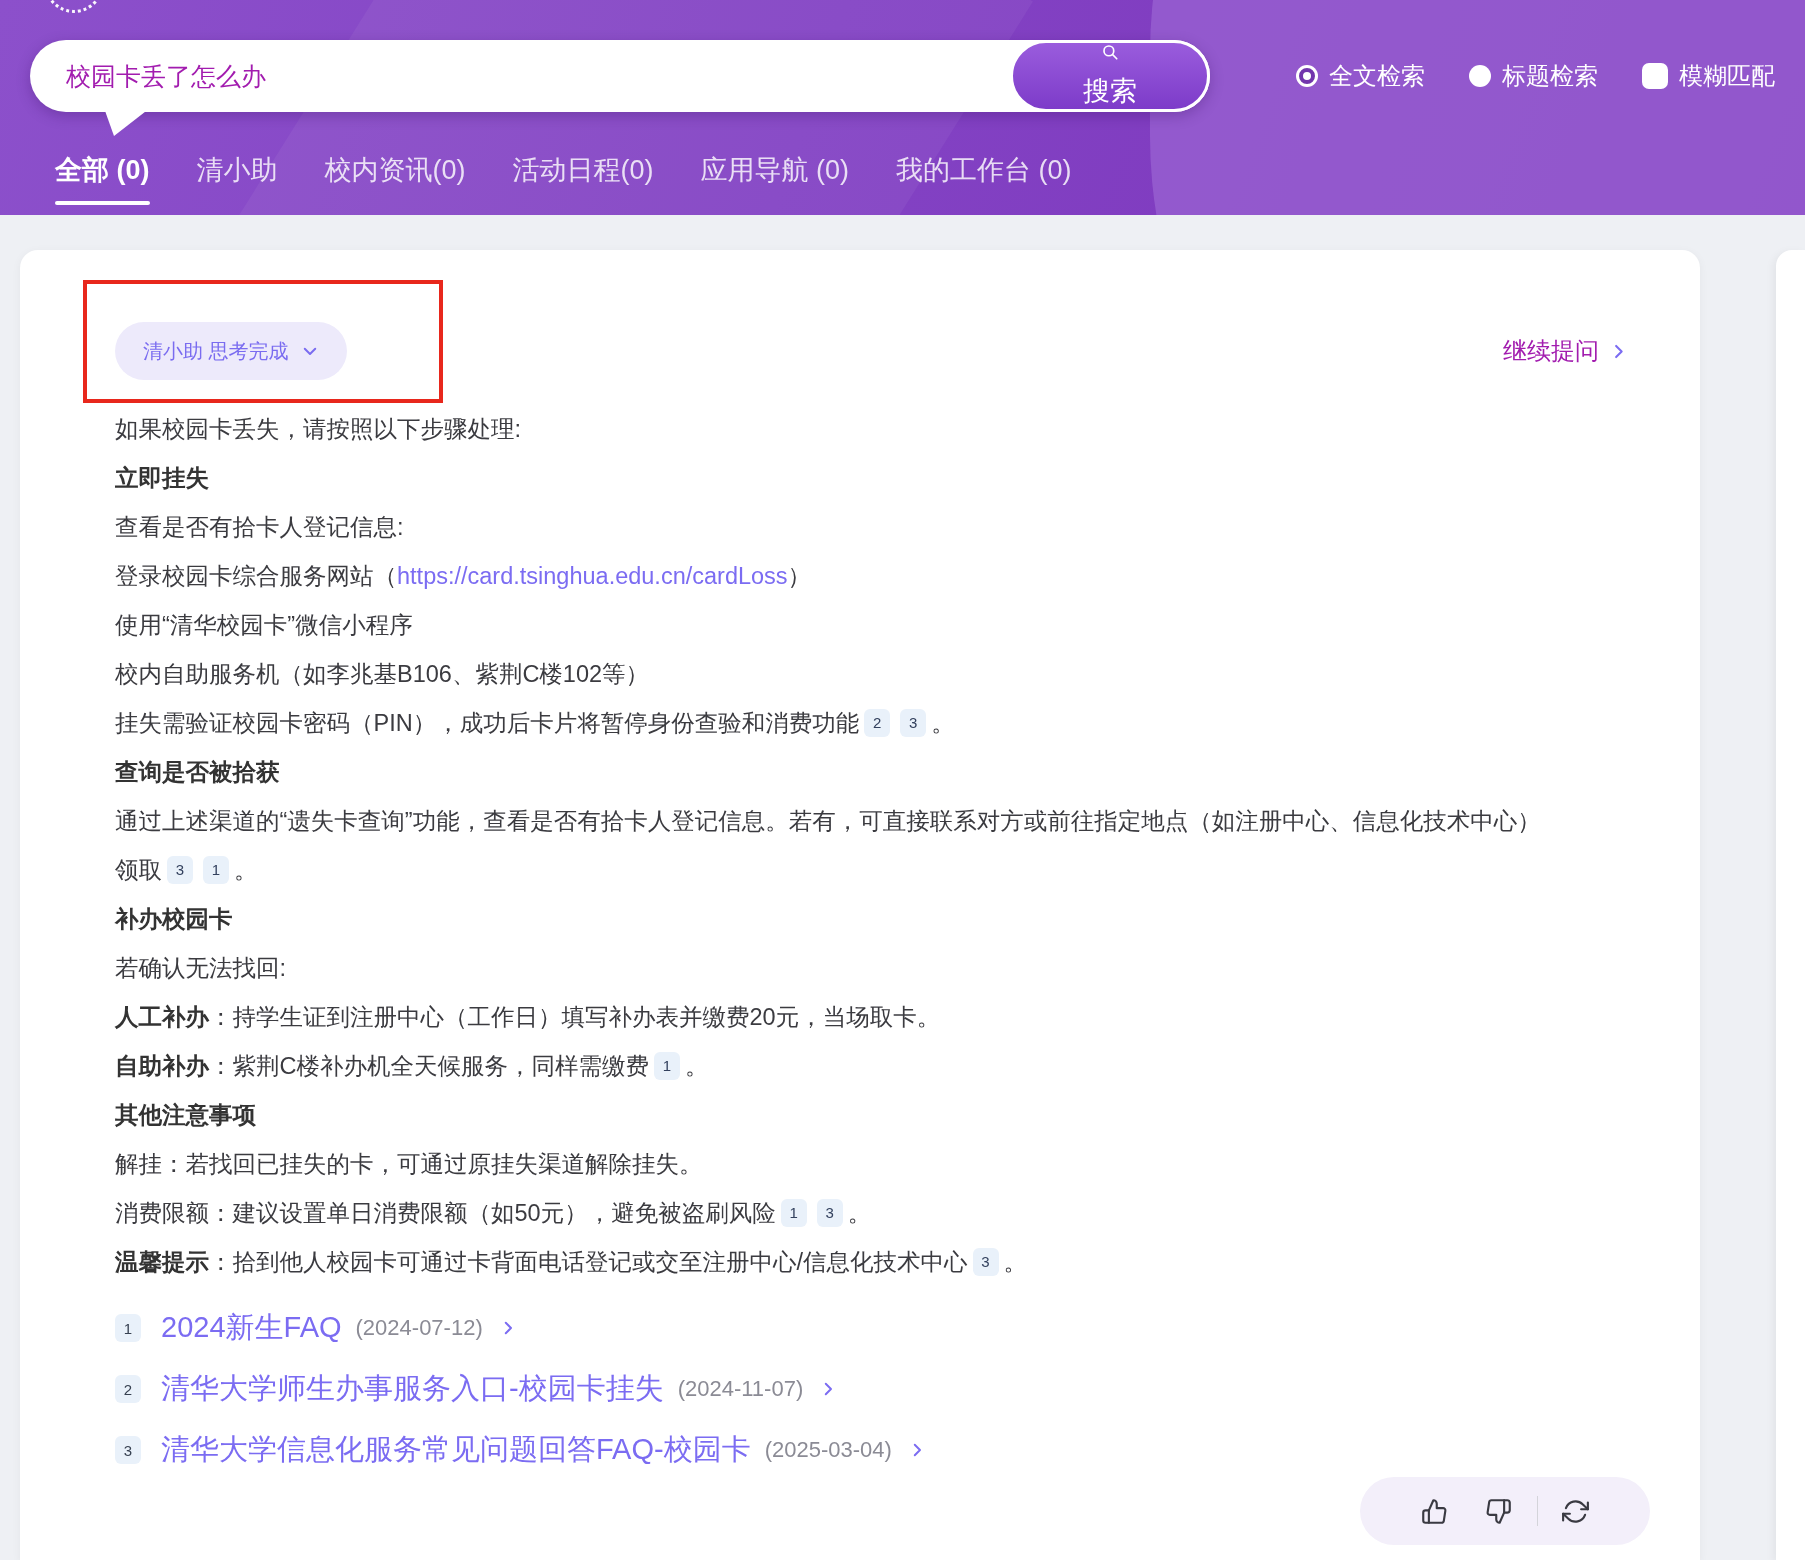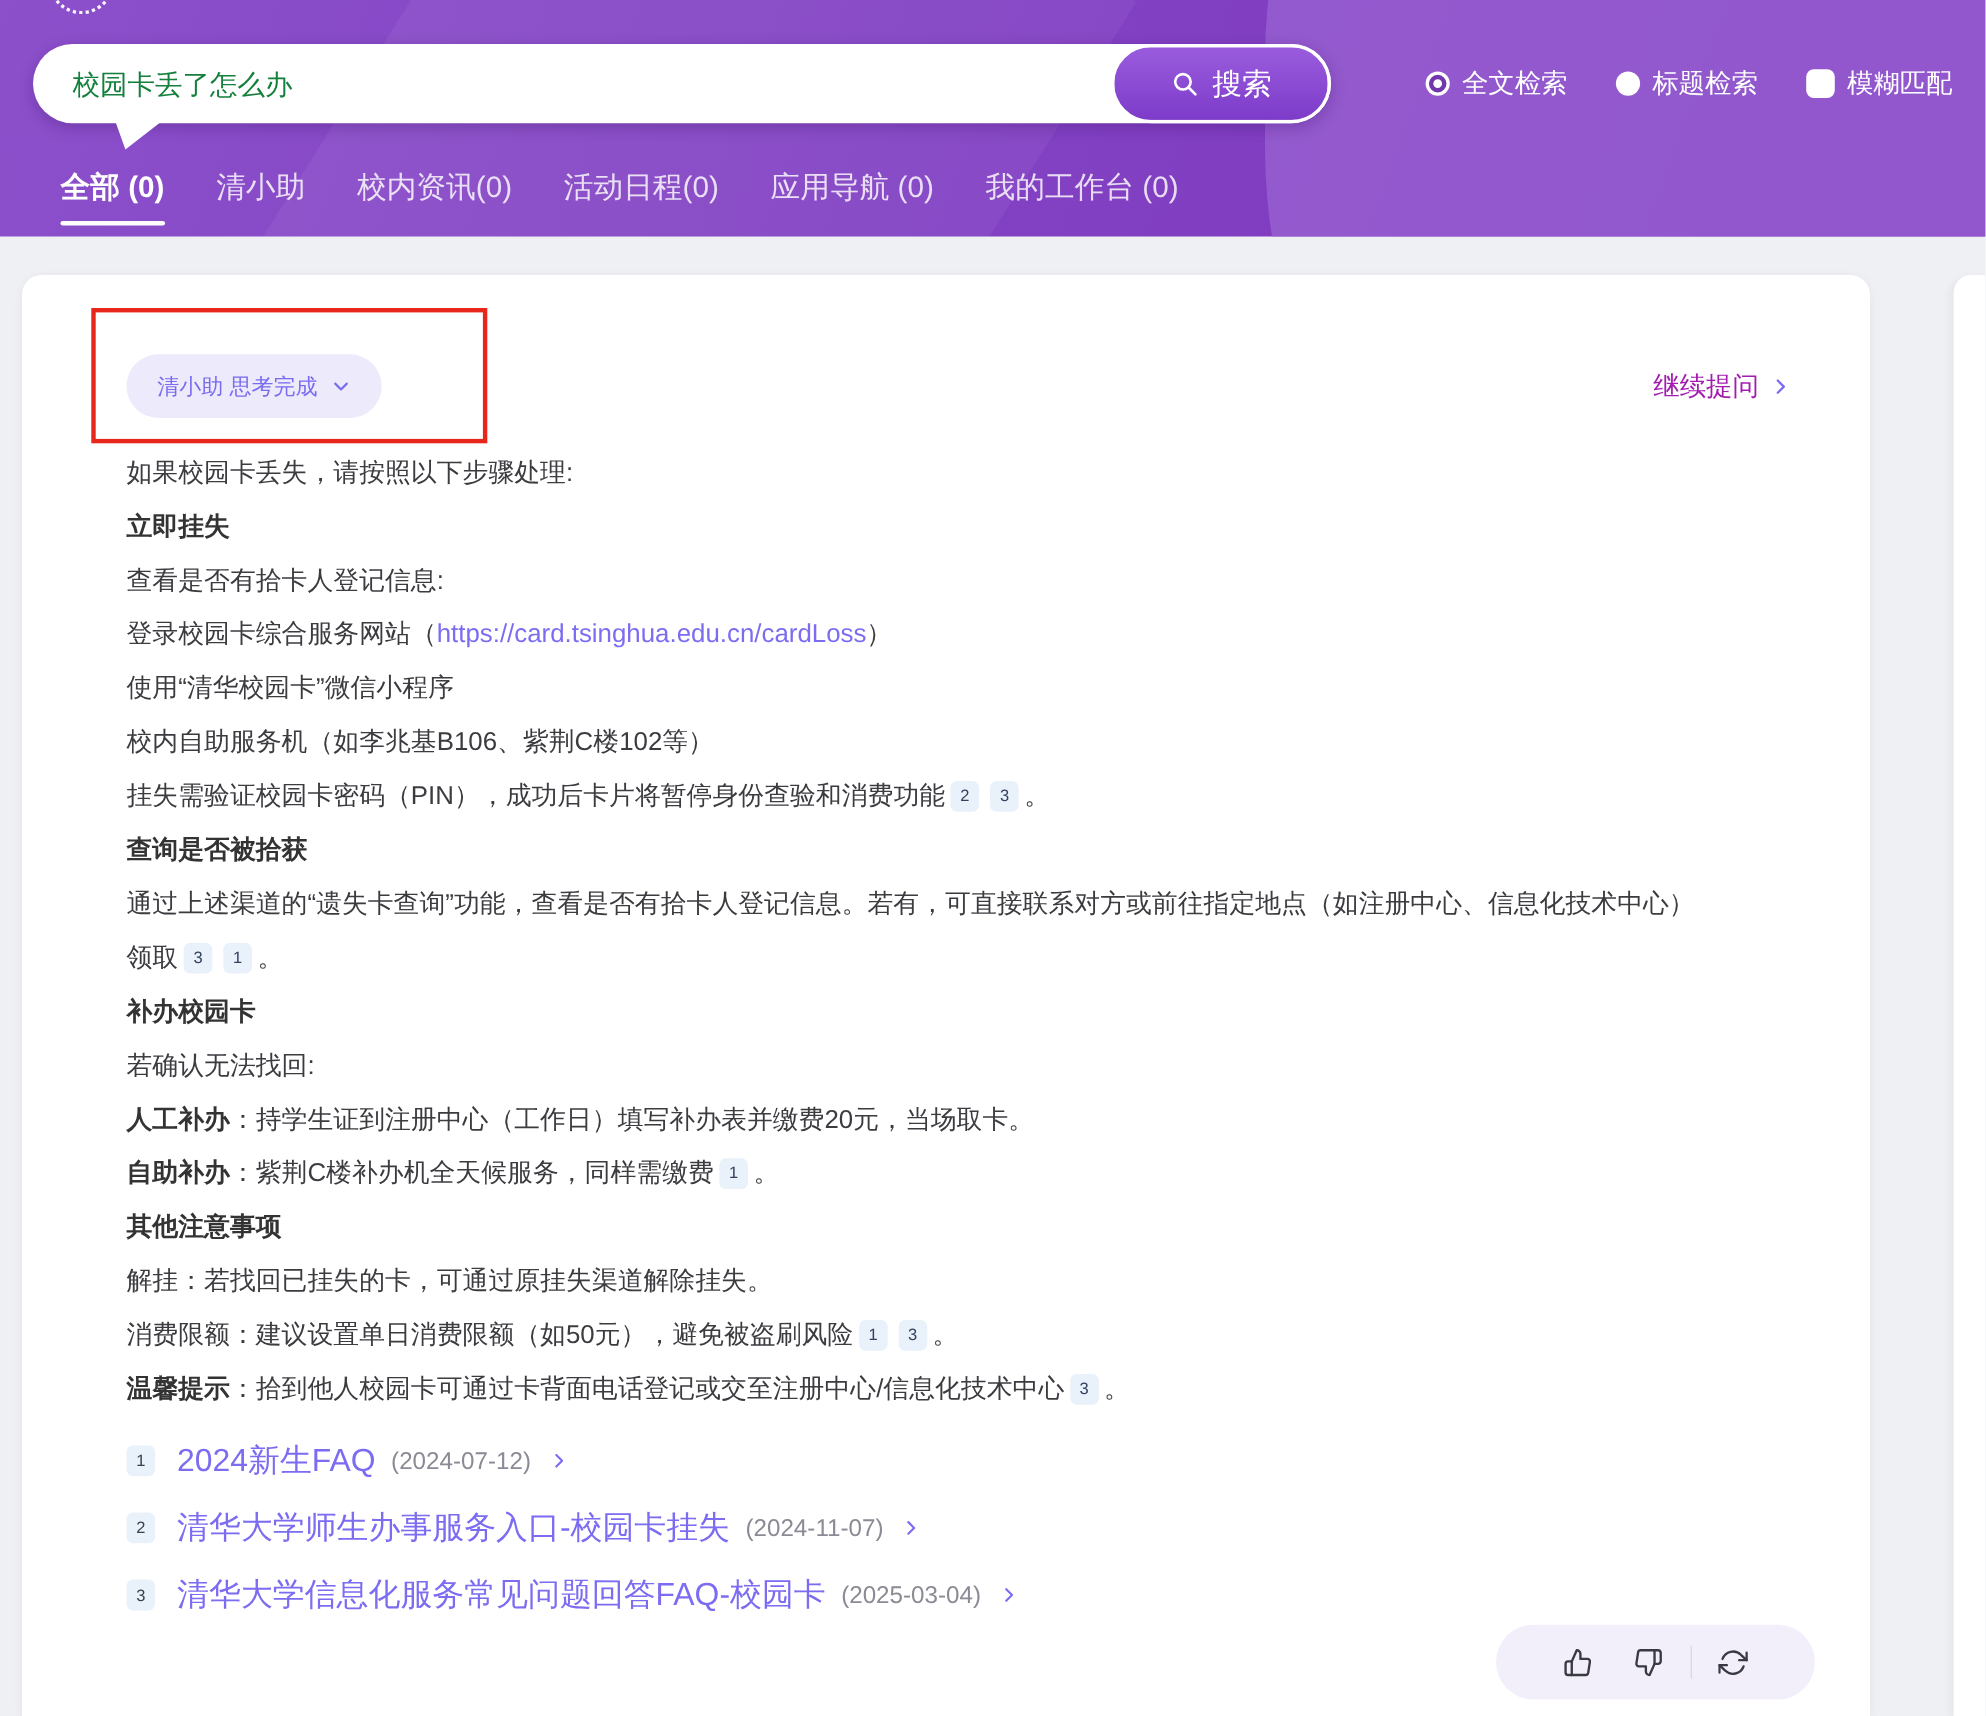--- a/index.html
+++ b/index.html
@@ -33,30 +33,30 @@
     background:#fff;border-radius:36px;display:flex;align-items:center;
     box-shadow:0 4px 14px rgba(50,10,90,.28);
   }
   .bar-tail{
     position:absolute;left:104px;top:108px;width:0;height:0;
     border-left:10px solid transparent;border-right:36px solid transparent;
     border-top:28px solid #fff;
   }
   .search-input{
     flex:1;border:none;outline:none;background:transparent;
-    margin-left:34px;font-size:25px;color:#15803d;
+    margin-left:34px;font-size:25px;color:#a21caf;
     font-family:"Liberation Sans","DejaVu Sans",sans-serif;
   }
   .mic{width:30px;height:30px;margin-right:26px;flex:none;}
   .search-btn{
     position:absolute;right:0;top:0;height:72px;width:200px;box-sizing:border-box;
     border:3px solid #fff;border-radius:36px;
     background:linear-gradient(180deg,#9a5cdd 0%,#7d3bc9 100%);
     display:flex;align-items:center;justify-content:center;gap:12px;
-    color:#fff;font-size:27px;cursor:pointer;
+    color:#fff;font-size:27px;cursor:pointer;flex-direction:column;
   }
   .search-btn svg{width:26px;height:26px;}
   
   .options{
     position:absolute;right:30px;top:40px;height:72px;
     display:flex;align-items:center;gap:44px;
   }
   .opt{display:flex;align-items:center;gap:11px;cursor:pointer;}
   .opt-label{color:#fff;font-size:24px;white-space:nowrap;}
   .radio{width:22px;height:22px;border-radius:50%;background:#fff;position:relative;flex:none;}

